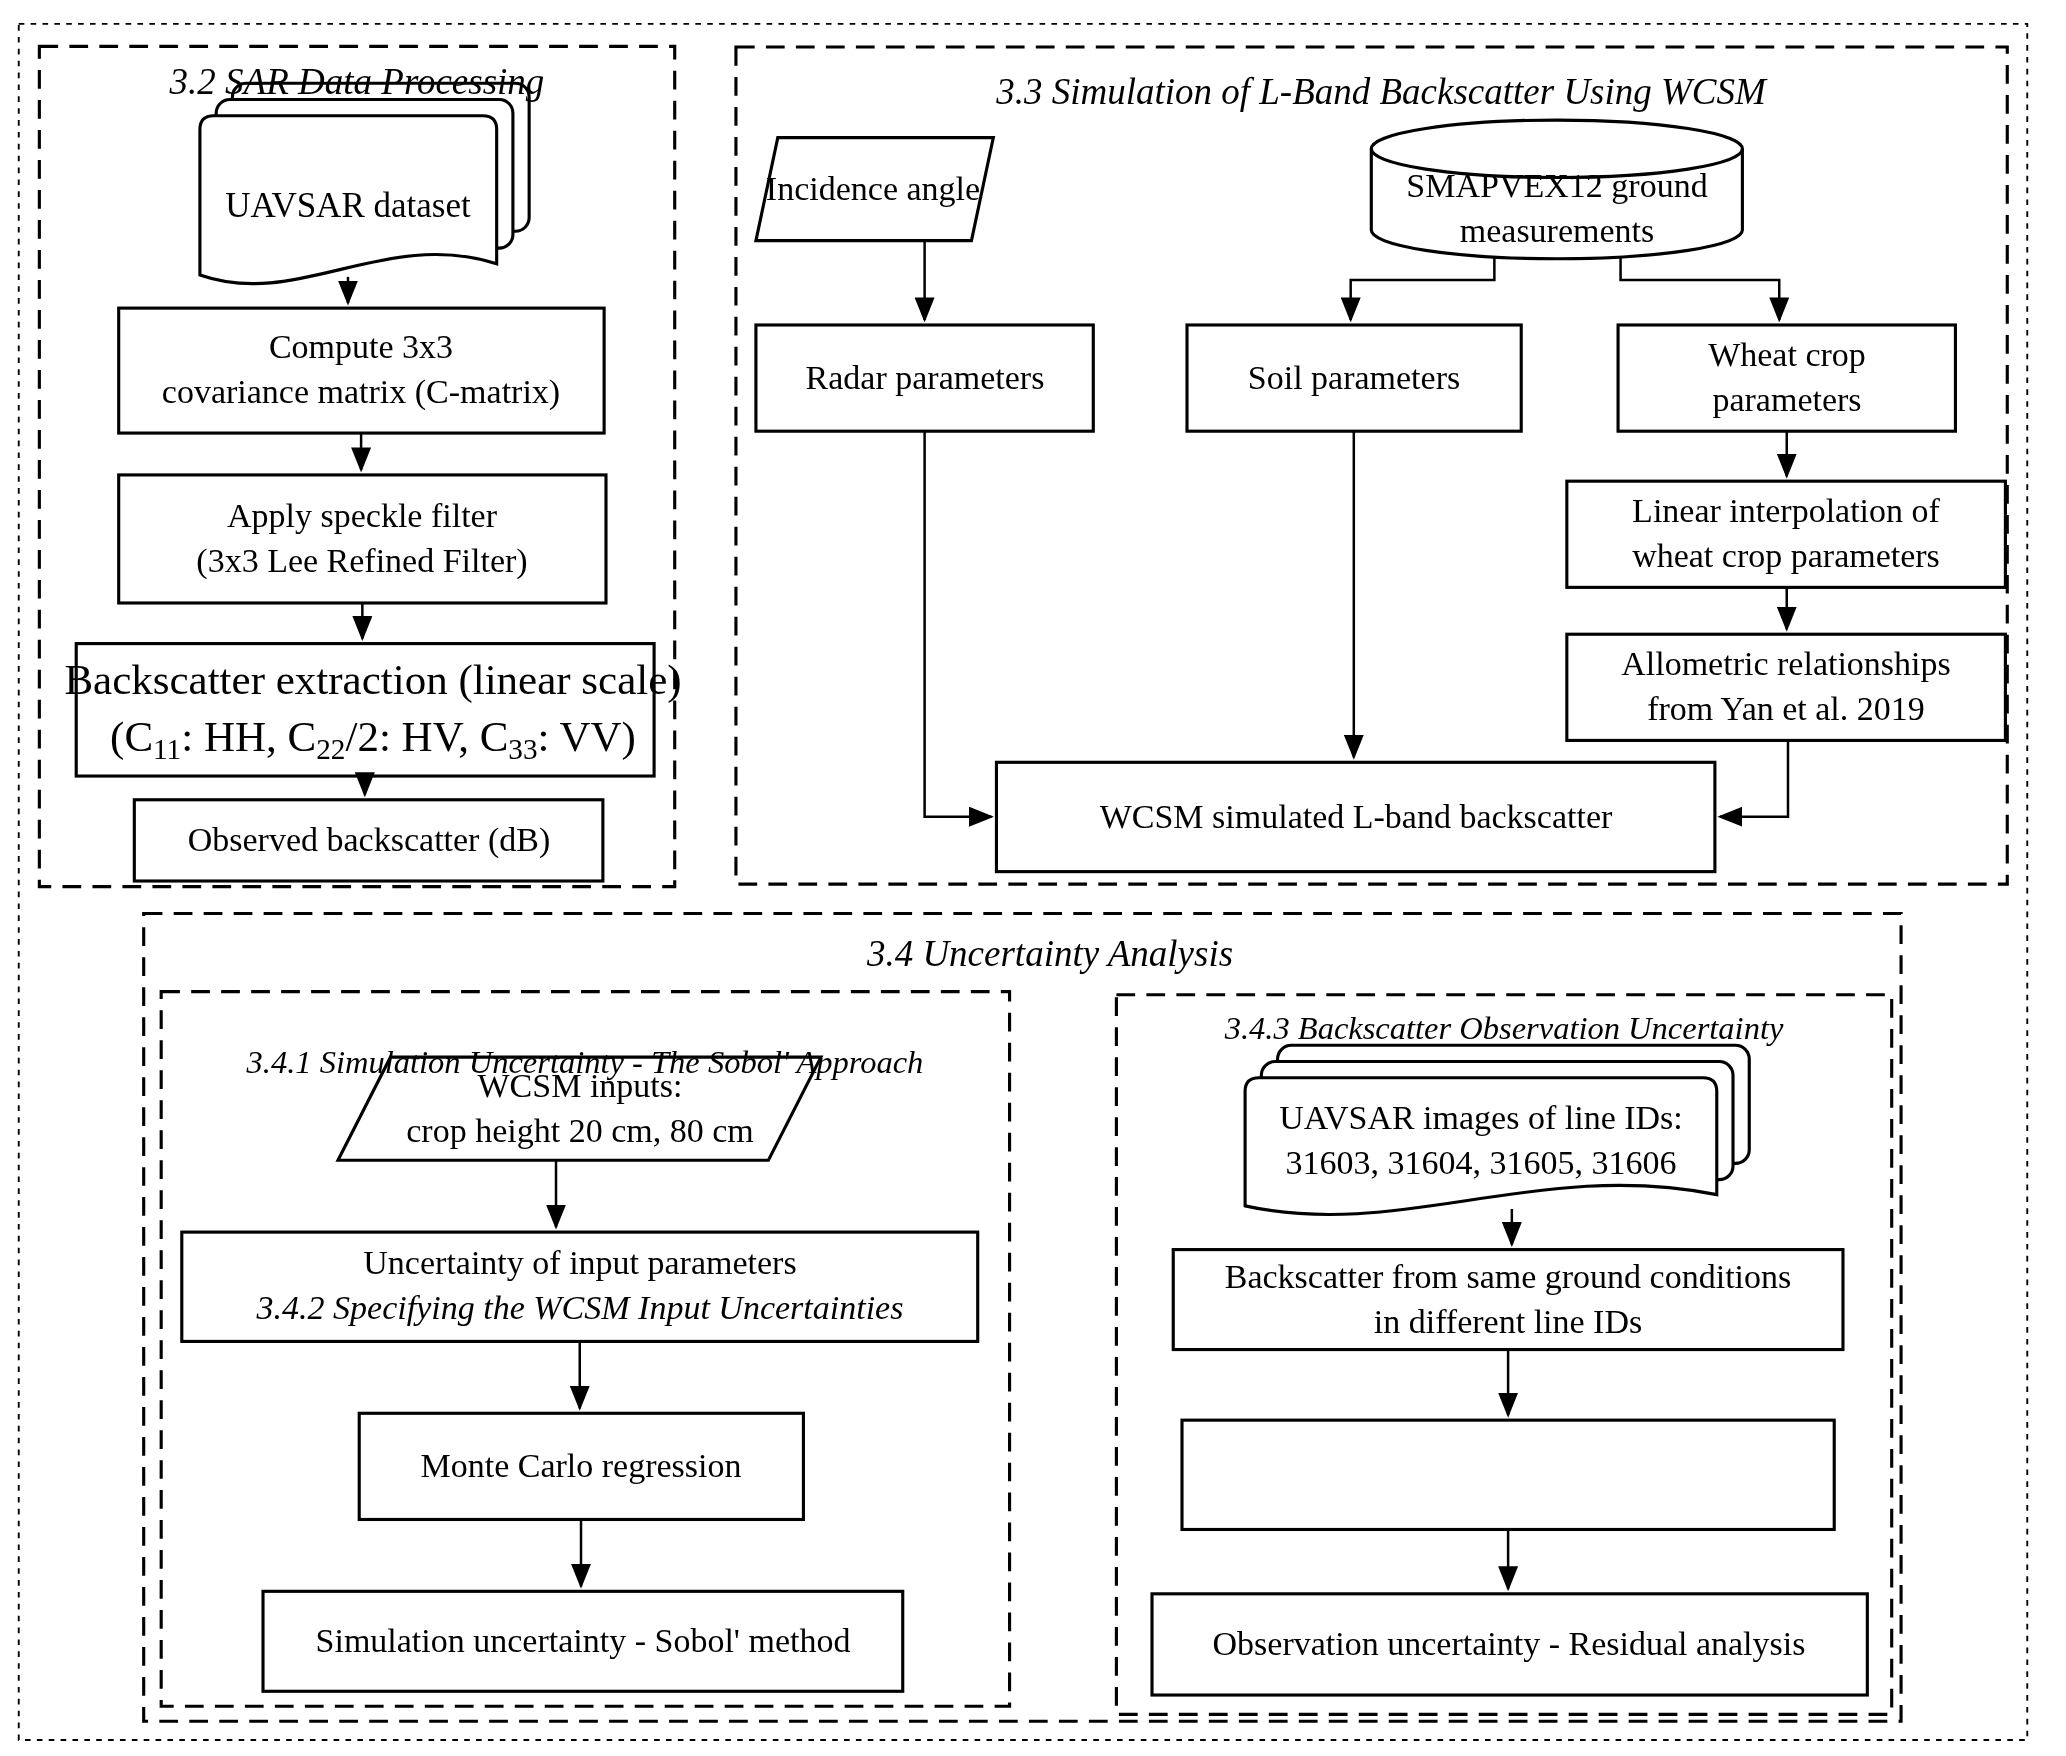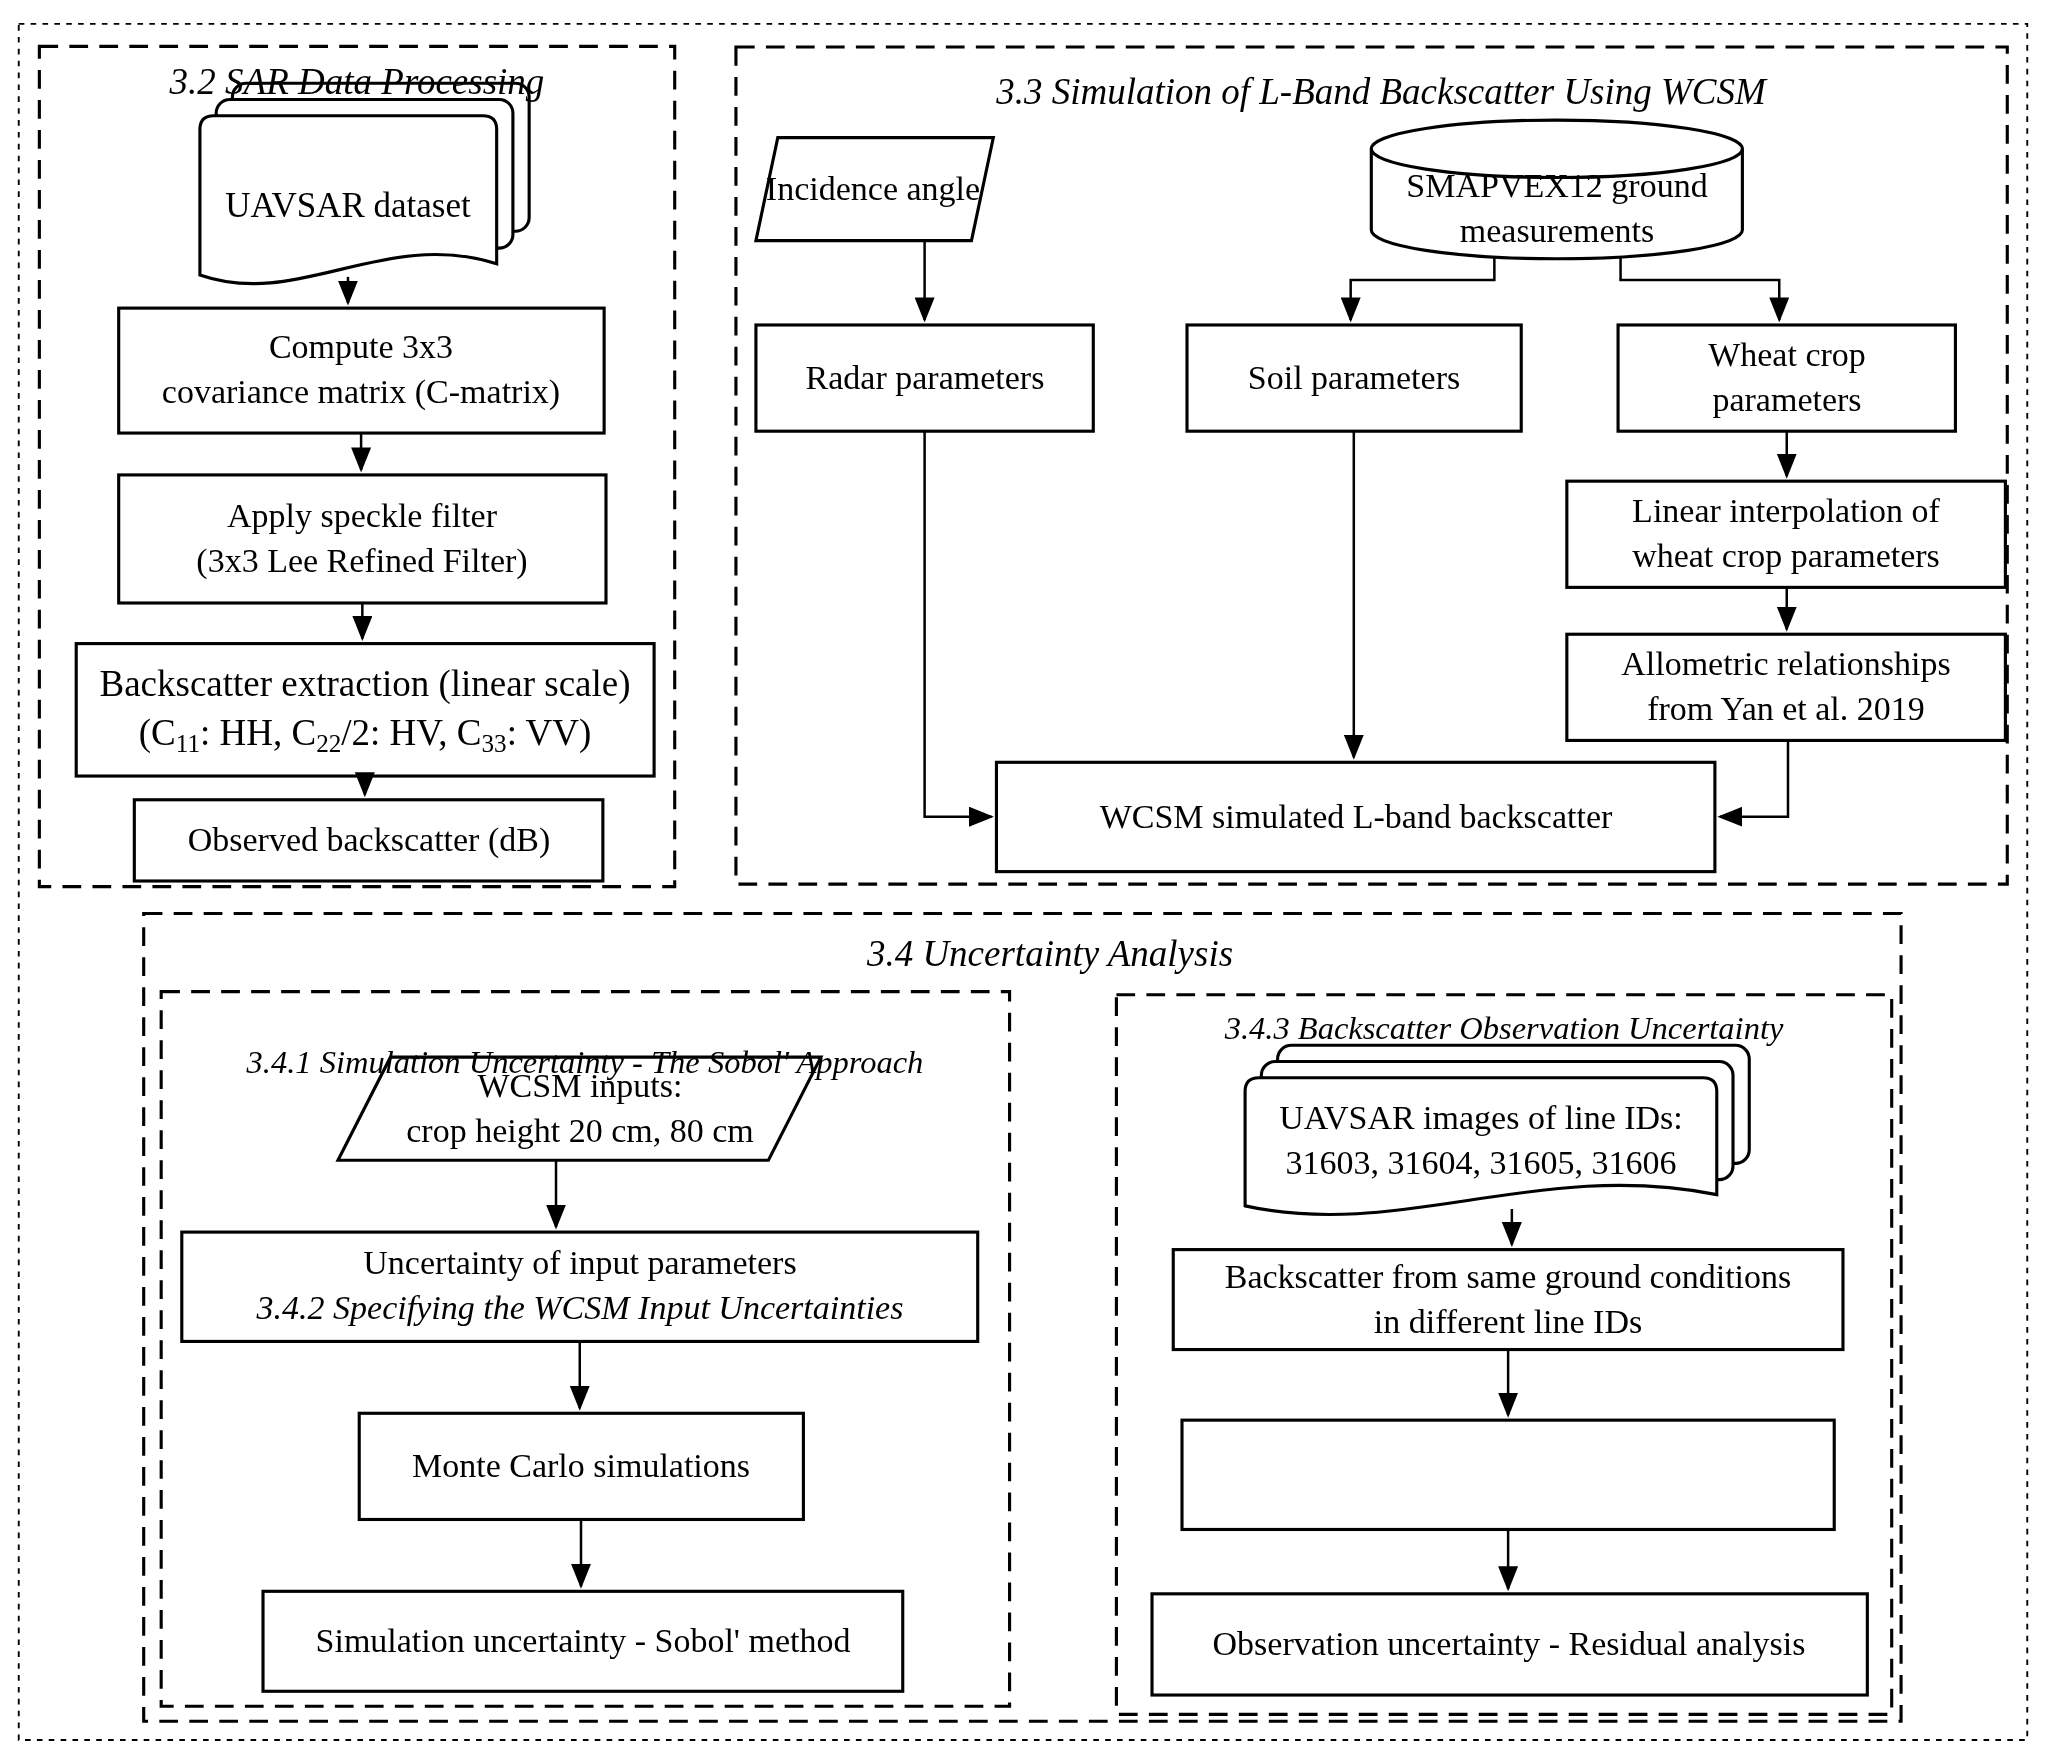--- a/index.html
+++ b/index.html
@@ -105,21 +105,21 @@
   <div class="t title" style="left:357px;top:82px">3.2 SAR Data Processing</div>
   <div class="t big" style="left:348px;top:206px">UAVSAR dataset</div>
   <div class="t" style="left:361px;top:370px">
     <div class="ln">Compute 3x3</div>
     <div class="ln">covariance matrix (C-matrix)</div>
   </div>
   <div class="t" style="left:362px;top:539px">
     <div class="ln">Apply speckle filter</div>
     <div class="ln">(3x3 Lee Refined Filter)</div>
   </div>
-  <div class="t" style="left:365px;top:710px;font-size:37px">
+  <div class="t" style="left:373px;top:710px;font-size:43px">
     <div class="ln">Backscatter extraction (linear scale)</div>
     <div class="ln"><span>(C</span><span class="sb">11</span><span>: HH, C</span><span class="sb">22</span><span>/2: HV, C</span><span class="sb">33</span><span>: VV)</span></div>
   </div>
   <div class="t" style="left:369px;top:840px">Observed backscatter (dB)</div>
 
   <div class="t title" style="left:1381px;top:92px">3.3 Simulation of L-Band Backscatter Using WCSM</div>
   <div class="t" style="left:873px;top:189px">Incidence angle</div>
   <div class="t" style="left:1557px;top:209px">
     <div class="ln">SMAPVEX12 ground</div>
     <div class="ln">measurements</div>
@@ -144,21 +144,21 @@
 
   <div class="t subtitle" style="left:585px;top:1062px">3.4.1 Simulation Uncertainty - The Sobol' Approach</div>
   <div class="t" style="left:580px;top:1109px">
     <div class="ln">WCSM inputs:</div>
     <div class="ln">crop height 20 cm, 80 cm</div>
   </div>
   <div class="t" style="left:580px;top:1286px">
     <div class="ln">Uncertainty of input parameters</div>
     <div class="ln it">3.4.2 Specifying the WCSM Input Uncertainties</div>
   </div>
-  <div class="t" style="left:581px;top:1466px">Monte Carlo simulations</div>
+  <div class="t" style="left:581px;top:1466px">Monte Carlo regression</div>
   <div class="t" style="left:583px;top:1641px">Simulation uncertainty - Sobol' method</div>
 
   <div class="t subtitle" style="left:1504px;top:1028px">3.4.3 Backscatter Observation Uncertainty</div>
   <div class="t" style="left:1481px;top:1141px">
     <div class="ln">UAVSAR images of line IDs:</div>
     <div class="ln">31603, 31604, 31605, 31606</div>
   </div>
   <div class="t" style="left:1508px;top:1300px">
     <div class="ln">Backscatter from same ground conditions</div>
     <div class="ln">in different line IDs</div>

